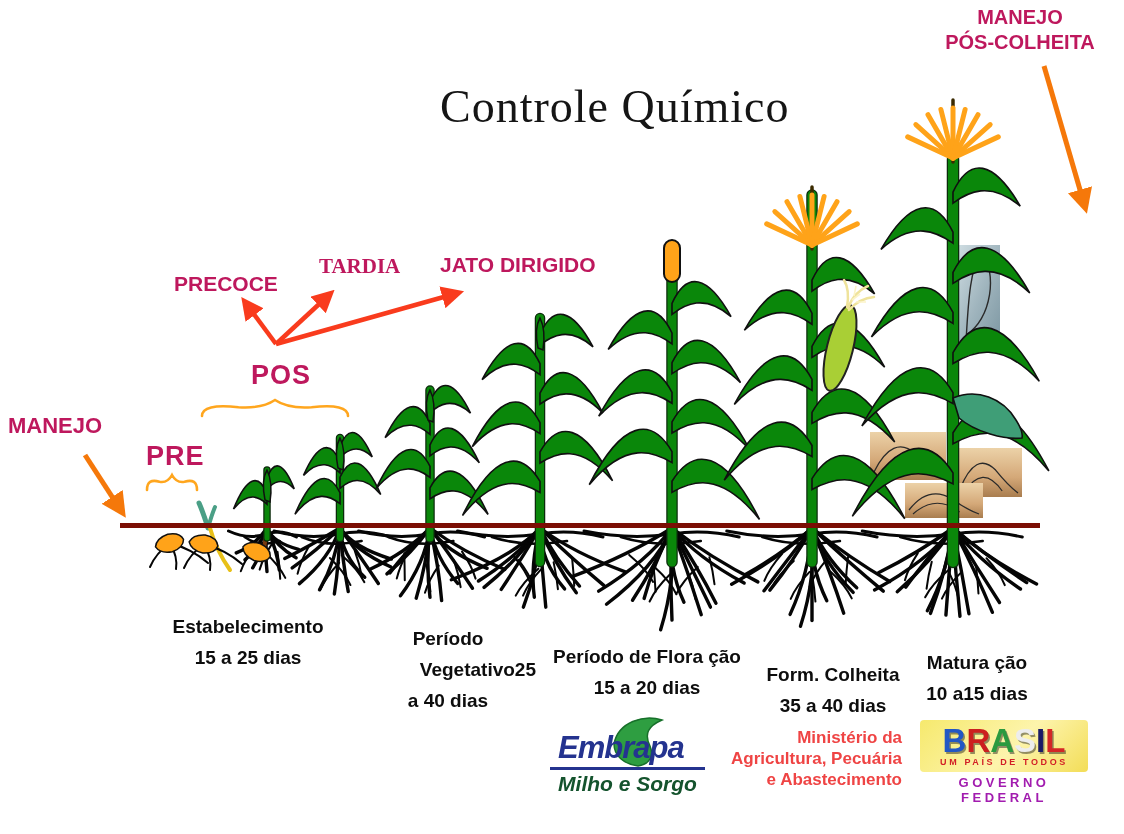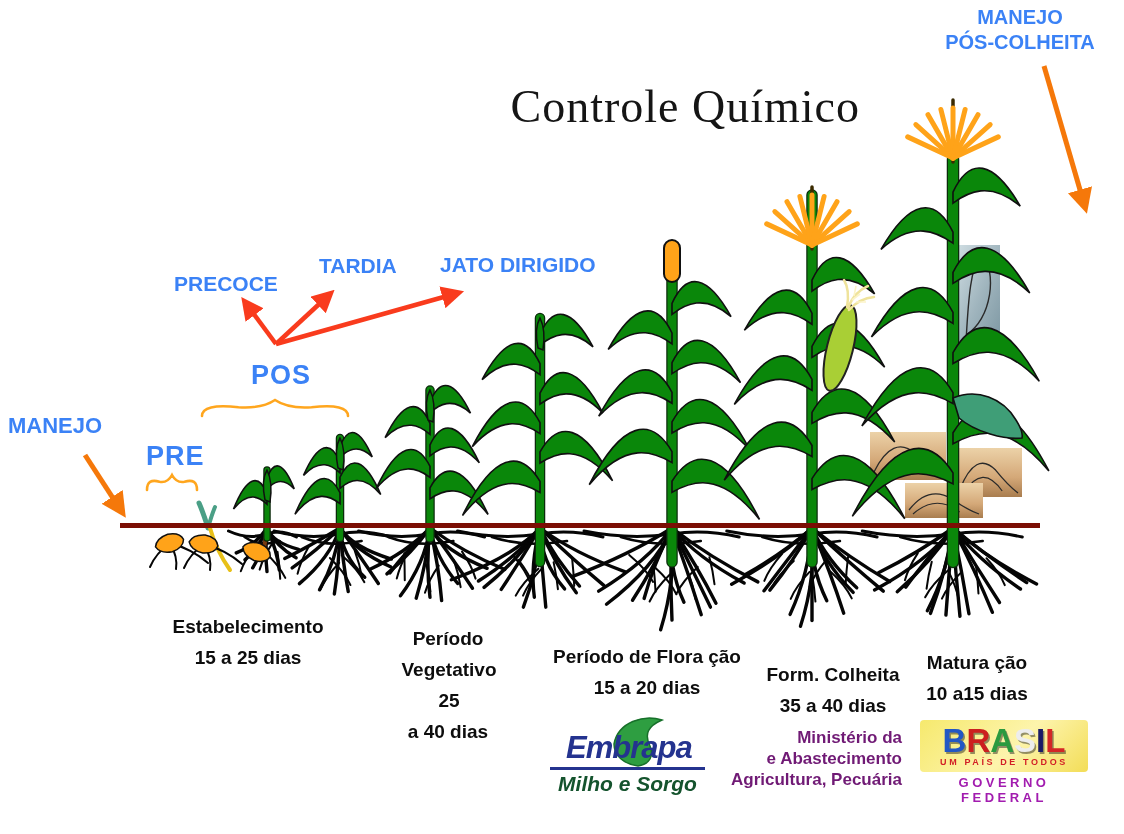--- a/index.html
+++ b/index.html
@@ -1,48 +1,48 @@
 <!DOCTYPE html>
 <html><head>
 <meta charset="utf-8">
 <style>
   html,body{margin:0;padding:0;background:#fff;}
   #stage{position:relative;width:1124px;height:834px;background:#ffffff;overflow:hidden;
          font-family:"Liberation Sans",sans-serif;}
   .abs{position:absolute;}
-  #title{position:absolute;left:440px;top:80px;width:420px;text-align:right;
+  #title{position:absolute;left:440px;top:80px;width:420px;text-align:left;
          font-family:"Liberation Serif","DejaVu Serif",serif;font-size:46px;color:#151515;
          letter-spacing:1px;white-space:nowrap;}
-  .lbl{position:absolute;font-weight:bold;color:#3b82f6;white-space:nowrap;}
+  .lbl{position:absolute;font-weight:bold;color:#be185d;white-space:nowrap;}
   .lbl-manejo{left:8px;top:413px;font-size:22px;}
   .lbl-pre{left:146px;top:441px;font-size:27px;letter-spacing:1px;}
   .lbl-pos{left:251px;top:360px;font-size:27px;letter-spacing:1px;}
   .lbl-precoce{left:174px;top:272px;font-size:21px;}
-  .lbl-tardia{left:319px;top:254px;font-size:21px;}
+  .lbl-tardia{left:319px;top:254px;font-size:21px;font-family:Liberation Serif, serif;}
   .lbl-jato{left:440px;top:253px;font-size:21px;}
   .lbl-mpc{left:938px;top:5px;width:164px;text-align:center;font-size:20px;line-height:25px;}
   .stage-lbl{position:absolute;font-weight:bold;font-size:19px;color:#0d0d0d;
              text-align:center;line-height:31px;}
   #stage1{left:148px;top:611px;width:200px;}
   #stage2{left:352px;top:623px;width:192px;}
-  #stage2 .row2{display:flex;justify-content:center;padding:0 8px 0 10px;flex-direction:column;}
+  #stage2 .row2{display:flex;justify-content:flex-end;padding:0 8px 0 10px;}
   #stage3{left:543px;top:629px;width:208px;margin-top:12px;}
   #stage4{left:755px;top:647px;width:156px;margin-top:12px;}
   #stage5{left:913px;top:647px;width:128px;}
   #scene-svg{position:absolute;left:0;top:0;}
   
   #embrapa{left:548px;top:714px;width:162px;height:84px;}
   #embrapa .leafwrap{position:absolute;left:62px;top:0px;}
   #embrapa .name{position:absolute;left:10px;top:16px;font-size:31px;font-style:italic;
-                 font-weight:bold;color:#24338f;letter-spacing:-1px;margin-left:8px;}
+                 font-weight:bold;color:#24338f;letter-spacing:-1px;}
   #embrapa .rule{position:absolute;left:2px;top:53px;width:155px;height:3px;background:#24338f;}
   #embrapa .sub{position:absolute;left:2px;top:58px;width:155px;text-align:center;font-size:21px;
                 font-style:italic;font-weight:bold;color:#14532d;}
   #ministerio{left:706px;top:727px;width:196px;text-align:right;font-weight:bold;
-              font-size:17px;line-height:21px;color:#701a75;}
+              font-size:17px;line-height:21px;color:#ef4444;}
   #brasil{left:920px;top:720px;width:168px;}
   #brasil .box{width:168px;height:52px;border-radius:4px;
                background:linear-gradient(135deg,#f6e96d 0%,#fdf4ac 55%,#f3dd57 100%);
                display:flex;flex-direction:column;align-items:center;justify-content:center;}
   #brasil .letters{font-size:33px;font-weight:900;line-height:30px;letter-spacing:0px;}
   #brasil .letters span{text-shadow:1.5px 1.5px 0 rgba(20,20,20,0.45);}
   #brasil .tagline{font-size:9px;font-weight:bold;color:#d21f26;letter-spacing:2.6px;margin-top:1px;}
   #brasil .governo{margin-top:3px;text-align:center;font-size:13px;font-weight:bold;
                    color:#a21caf;letter-spacing:3.5px;}
 </style>
@@ -443,22 +443,22 @@
         <path d="M4 30 C 8 8, 34 0, 52 6 C 38 12, 34 20, 40 32 C 44 42, 40 50, 28 52 C 14 50, 4 42, 4 30 Z" fill="#2e9e41" stroke="#17702a" stroke-width="1.5"></path>
       </svg>
     </span>
     <span class="name">Embrapa</span>
     <div class="rule"></div>
     <div class="sub">Milho e Sorgo</div>
   </div>
 
   <div id="ministerio" class="abs">
     <div>Ministério da</div>
+    <div>Agricultura, Pecuária</div>
     <div>e Abastecimento</div>
-    <div>Agricultura, Pecuária</div>
   </div>
 
   <div id="brasil" class="abs">
     <div class="box">
       <div class="letters"><span style="color: rgb(34, 87, 196);">B</span><span style="color: rgb(204, 31, 31);">R</span><span style="color: rgb(44, 154, 63);">A</span><span style="color: rgb(237, 237, 237);">S</span><span style="color: rgb(26, 26, 102);">I</span><span style="color: rgb(212, 38, 38);">L</span></div>
       <div class="tagline">UM PAÍS DE TODOS</div>
     </div>
     <div class="governo">GOVERNO FEDERAL</div>
   </div>
 

